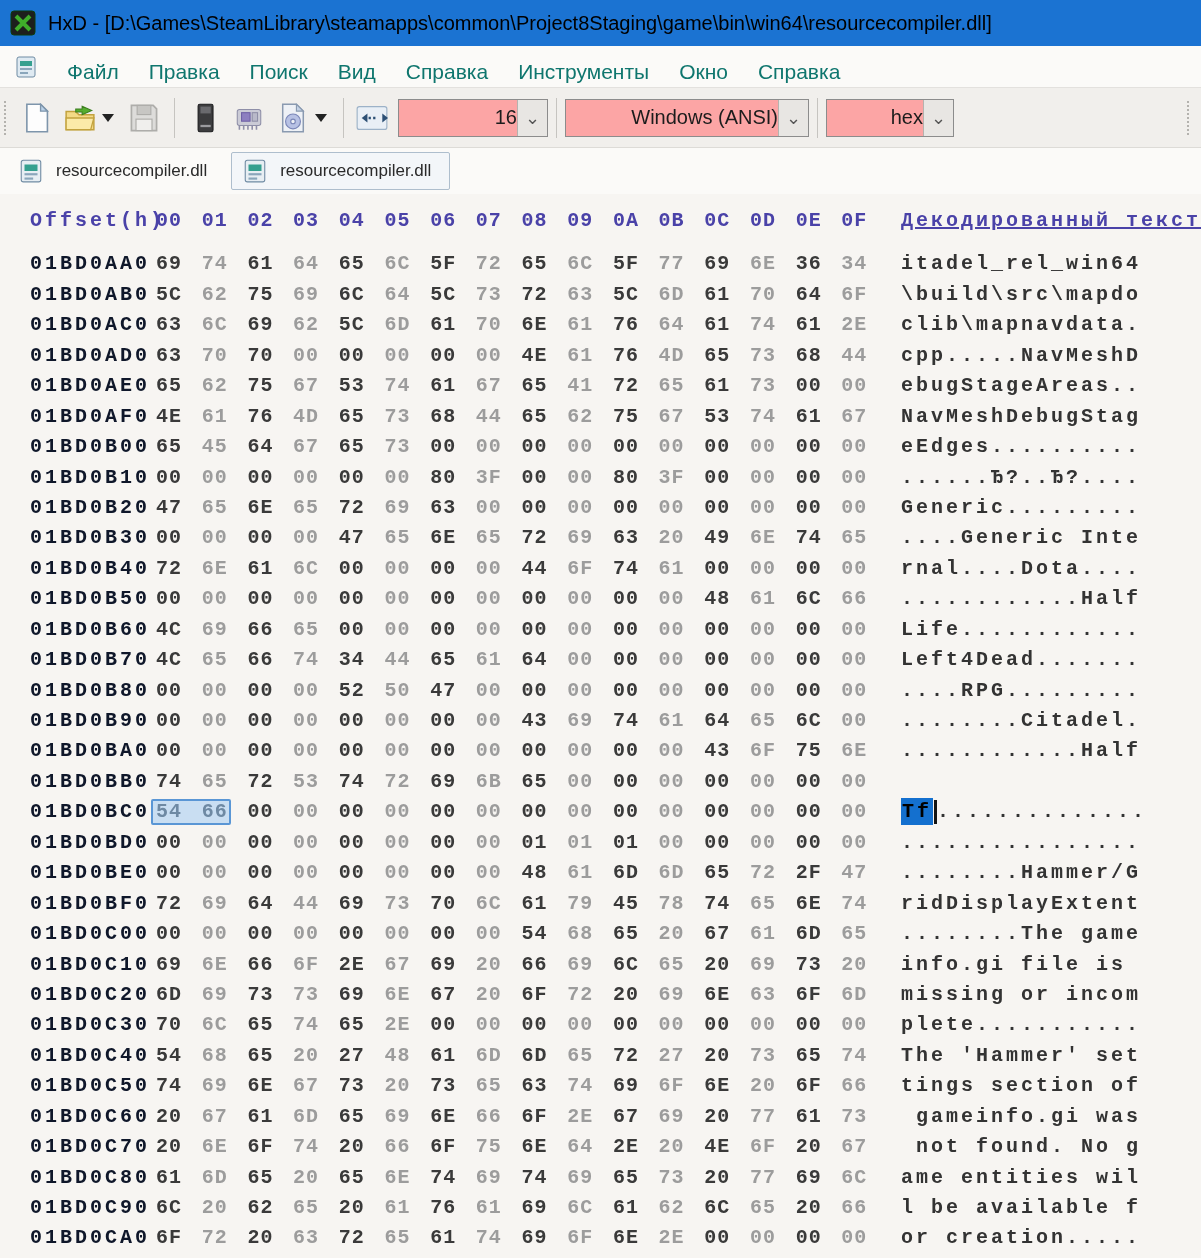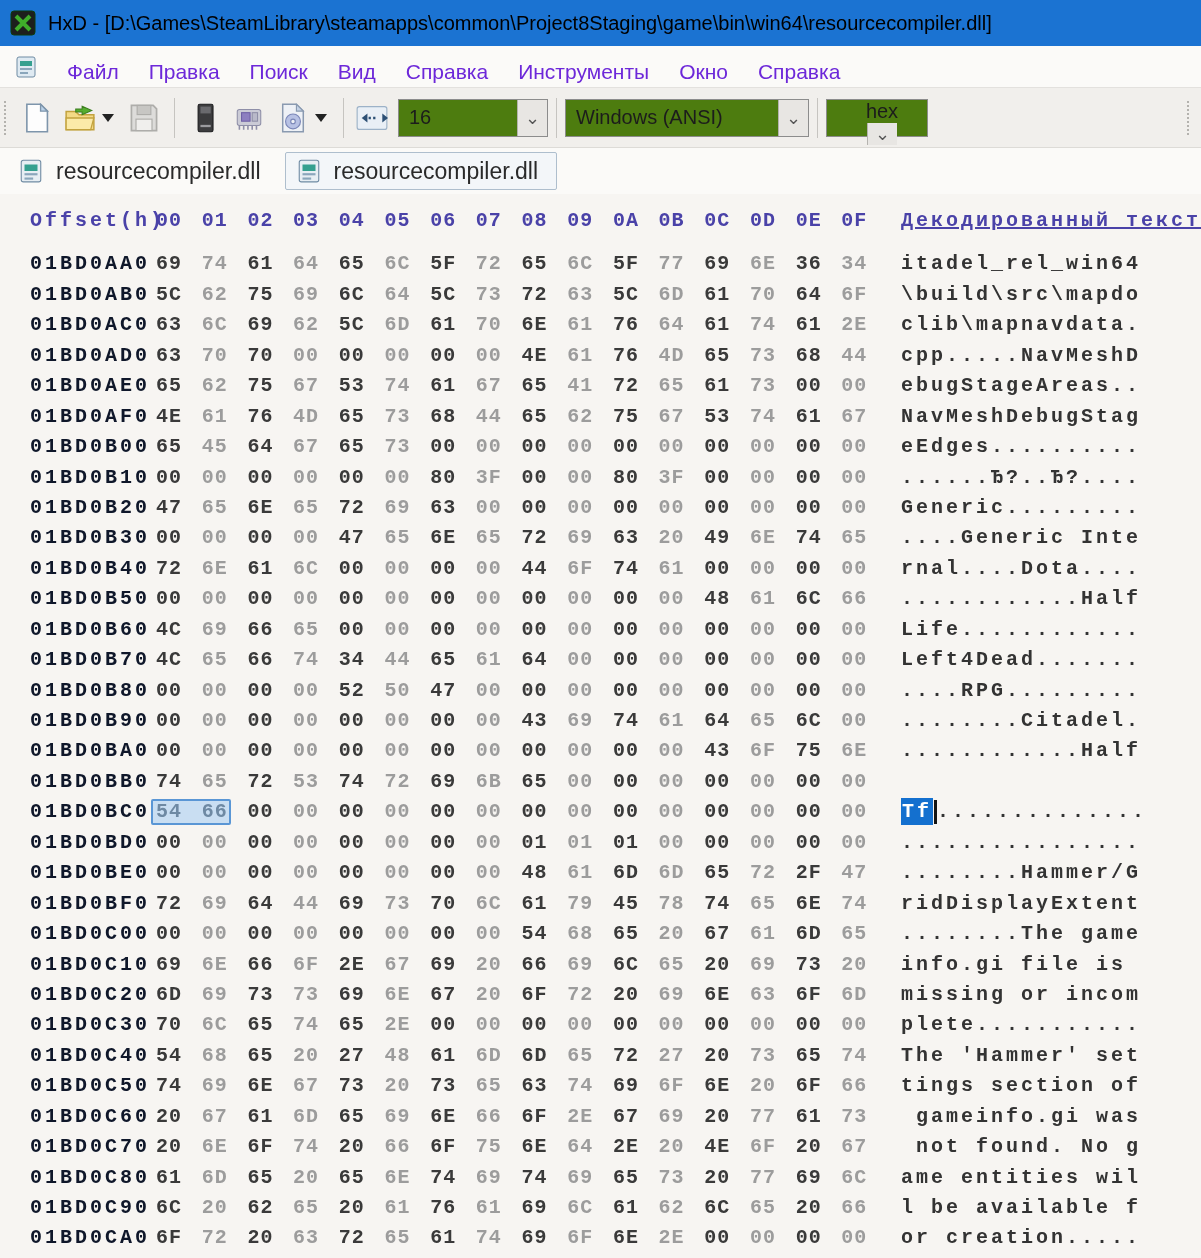--- a/index.html
+++ b/index.html
@@ -8,58 +8,58 @@
 
   
   .titlebar { height:46px; background:#1b73d2; display:flex; align-items:center; padding:0 10px; }
   .titlebar .app-ic { width:26px; height:26px; margin-right:12px; flex:0 0 auto; }
   .titlebar .ttl { color:#000000; font-size:20px; white-space:nowrap; overflow:hidden; }
 
   
   .menubar { height:42px; background:#fbfaf8; display:flex; align-items:center; border-bottom:1px solid #e3e1de; padding-left:10px; }
   .menubar .mdi-ic { width:24px; height:24px; margin:0 14px 0 4px; }
   .menu-items { display:flex; }
-  .menu-item { font-size:21px; color:#6d28d9; padding:4px 15px; cursor:default; white-space:nowrap;margin-top:10px; }
+  .menu-item { font-size:21px; color:#0f766e; padding:4px 15px; cursor:default; white-space:nowrap;margin-top:10px; }
 
   
   .toolbar { height:60px; background:#f1efec; border-bottom:1px solid #dddbd7; display:flex; align-items:center; position:relative; }
   .grip { width:4px; height:34px; border-left:2px dotted #b4b2ae; margin:0 6px 0 4px; }
   .grip.right { position:absolute; right:4px; top:13px; }
   .tbtn { width:44px; height:44px; display:flex; align-items:center; justify-content:center; border:1px solid transparent; border-radius:3px; }
   .tbtn svg { width:32px; height:32px; }
   .dd-arrow { width:0; height:0; border-left:6px solid transparent; border-right:6px solid transparent; border-top:8px solid #222; margin:0 8px 0 0; }
   .tsep { width:1px; height:40px; background:#c6c4c0; margin:0 8px; }
-  .combo { height:38px; background:#4d7c0f; border:1px solid #8c8c8c; display:flex; align-items:center; justify-content:space-between; padding-left:10px; }
+  .combo { height:38px; background:#fca5a5; border:1px solid #8c8c8c; display:flex; align-items:center; justify-content:flex-end; padding-left:10px; }
   .combo .cval { font-size:20px; color:#1c1c1c; white-space:nowrap; }
   .combo .chev { width:30px; height:36px; background:#e8e6e3; border-left:1px solid #b5b3af; display:flex; align-items:center; justify-content:center; color:#555; font-size:18px; }
   .w16 { width:150px; margin-left:6px; }
   .wenc { width:244px; }
-  .wbase { width:102px;flex-direction:column; }
+  .wbase { width:128px; }
 
   
   .tabbar { height:46px; background:#fbfaf8; display:flex; align-items:center; padding-left:8px; }
   .doc-tab { display:flex; align-items:center; height:38px; padding:0 18px 0 10px; }
   .doc-tab svg { width:26px; height:26px; margin-right:12px; }
-  .doc-tab .tlbl { font-size:23px; color:#2a2a2a; white-space:nowrap; }
+  .doc-tab .tlbl { font-size:17px; color:#2a2a2a; white-space:nowrap; }
   .doc-tab.selected { background:#f3f6f9; border:1px solid #aebecd; border-radius:2px; margin-left:6px; }
 
   
   .hexview { background:#f7f5f2; height:1064px; padding-top:12px; font-family:"Liberation Mono","DejaVu Sans Mono",monospace; font-weight:bold; }
   .hexrow { display:grid; grid-template-columns:126px repeat(16,45.7px) 14px auto; padding-left:30px; height:30.45px; line-height:30.45px; position:relative; }
   .hexrow.hdr { margin-bottom:13px; }
   .hexrow .c { font-size:20px; letter-spacing:1px; white-space:pre; }
   .offset-cell { color:#0f172a; letter-spacing:3px !important; }
   .hdr .c { color:#4a42a8; }
   .byte-even { color:#3a3a3a; }
   .byte-odd  { color:#9c9c9c; }
   .decoded-cell { color:#333333; letter-spacing:3px !important; white-space:pre; overflow:hidden; }
   .hdr .decoded-cell { overflow:hidden;text-decoration:underline; }
   .hex-sel-box { position:absolute; top:2px; height:26px; background:#c9def2; border:2px solid #5a96d5; border-radius:2px; z-index:0; }
   .byte-sel { color:#6e89a3; position:relative; z-index:1; }
-  .txtsel { background:#1470cf; color:#ffffff; padding:2px 1px; }
+  .txtsel { background:#1470cf; color:#000000; padding:2px 1px; }
   .caret { display:inline-block; width:3px; height:24px; background:#141414; vertical-align:middle; margin-left:1px; }
 </style>
 </head>
 <body>
 
 <div class="titlebar">
   <span class="app-ic">
     <svg viewBox="0 0 26 26">
         <rect x="1" y="1" width="24" height="24" rx="3" fill="#1d1f1d" stroke="#0d3d0d"></rect>
         <path d="M6 6 L20 20 M20 6 L6 20" stroke="#3fae2a" stroke-width="4"></path>

